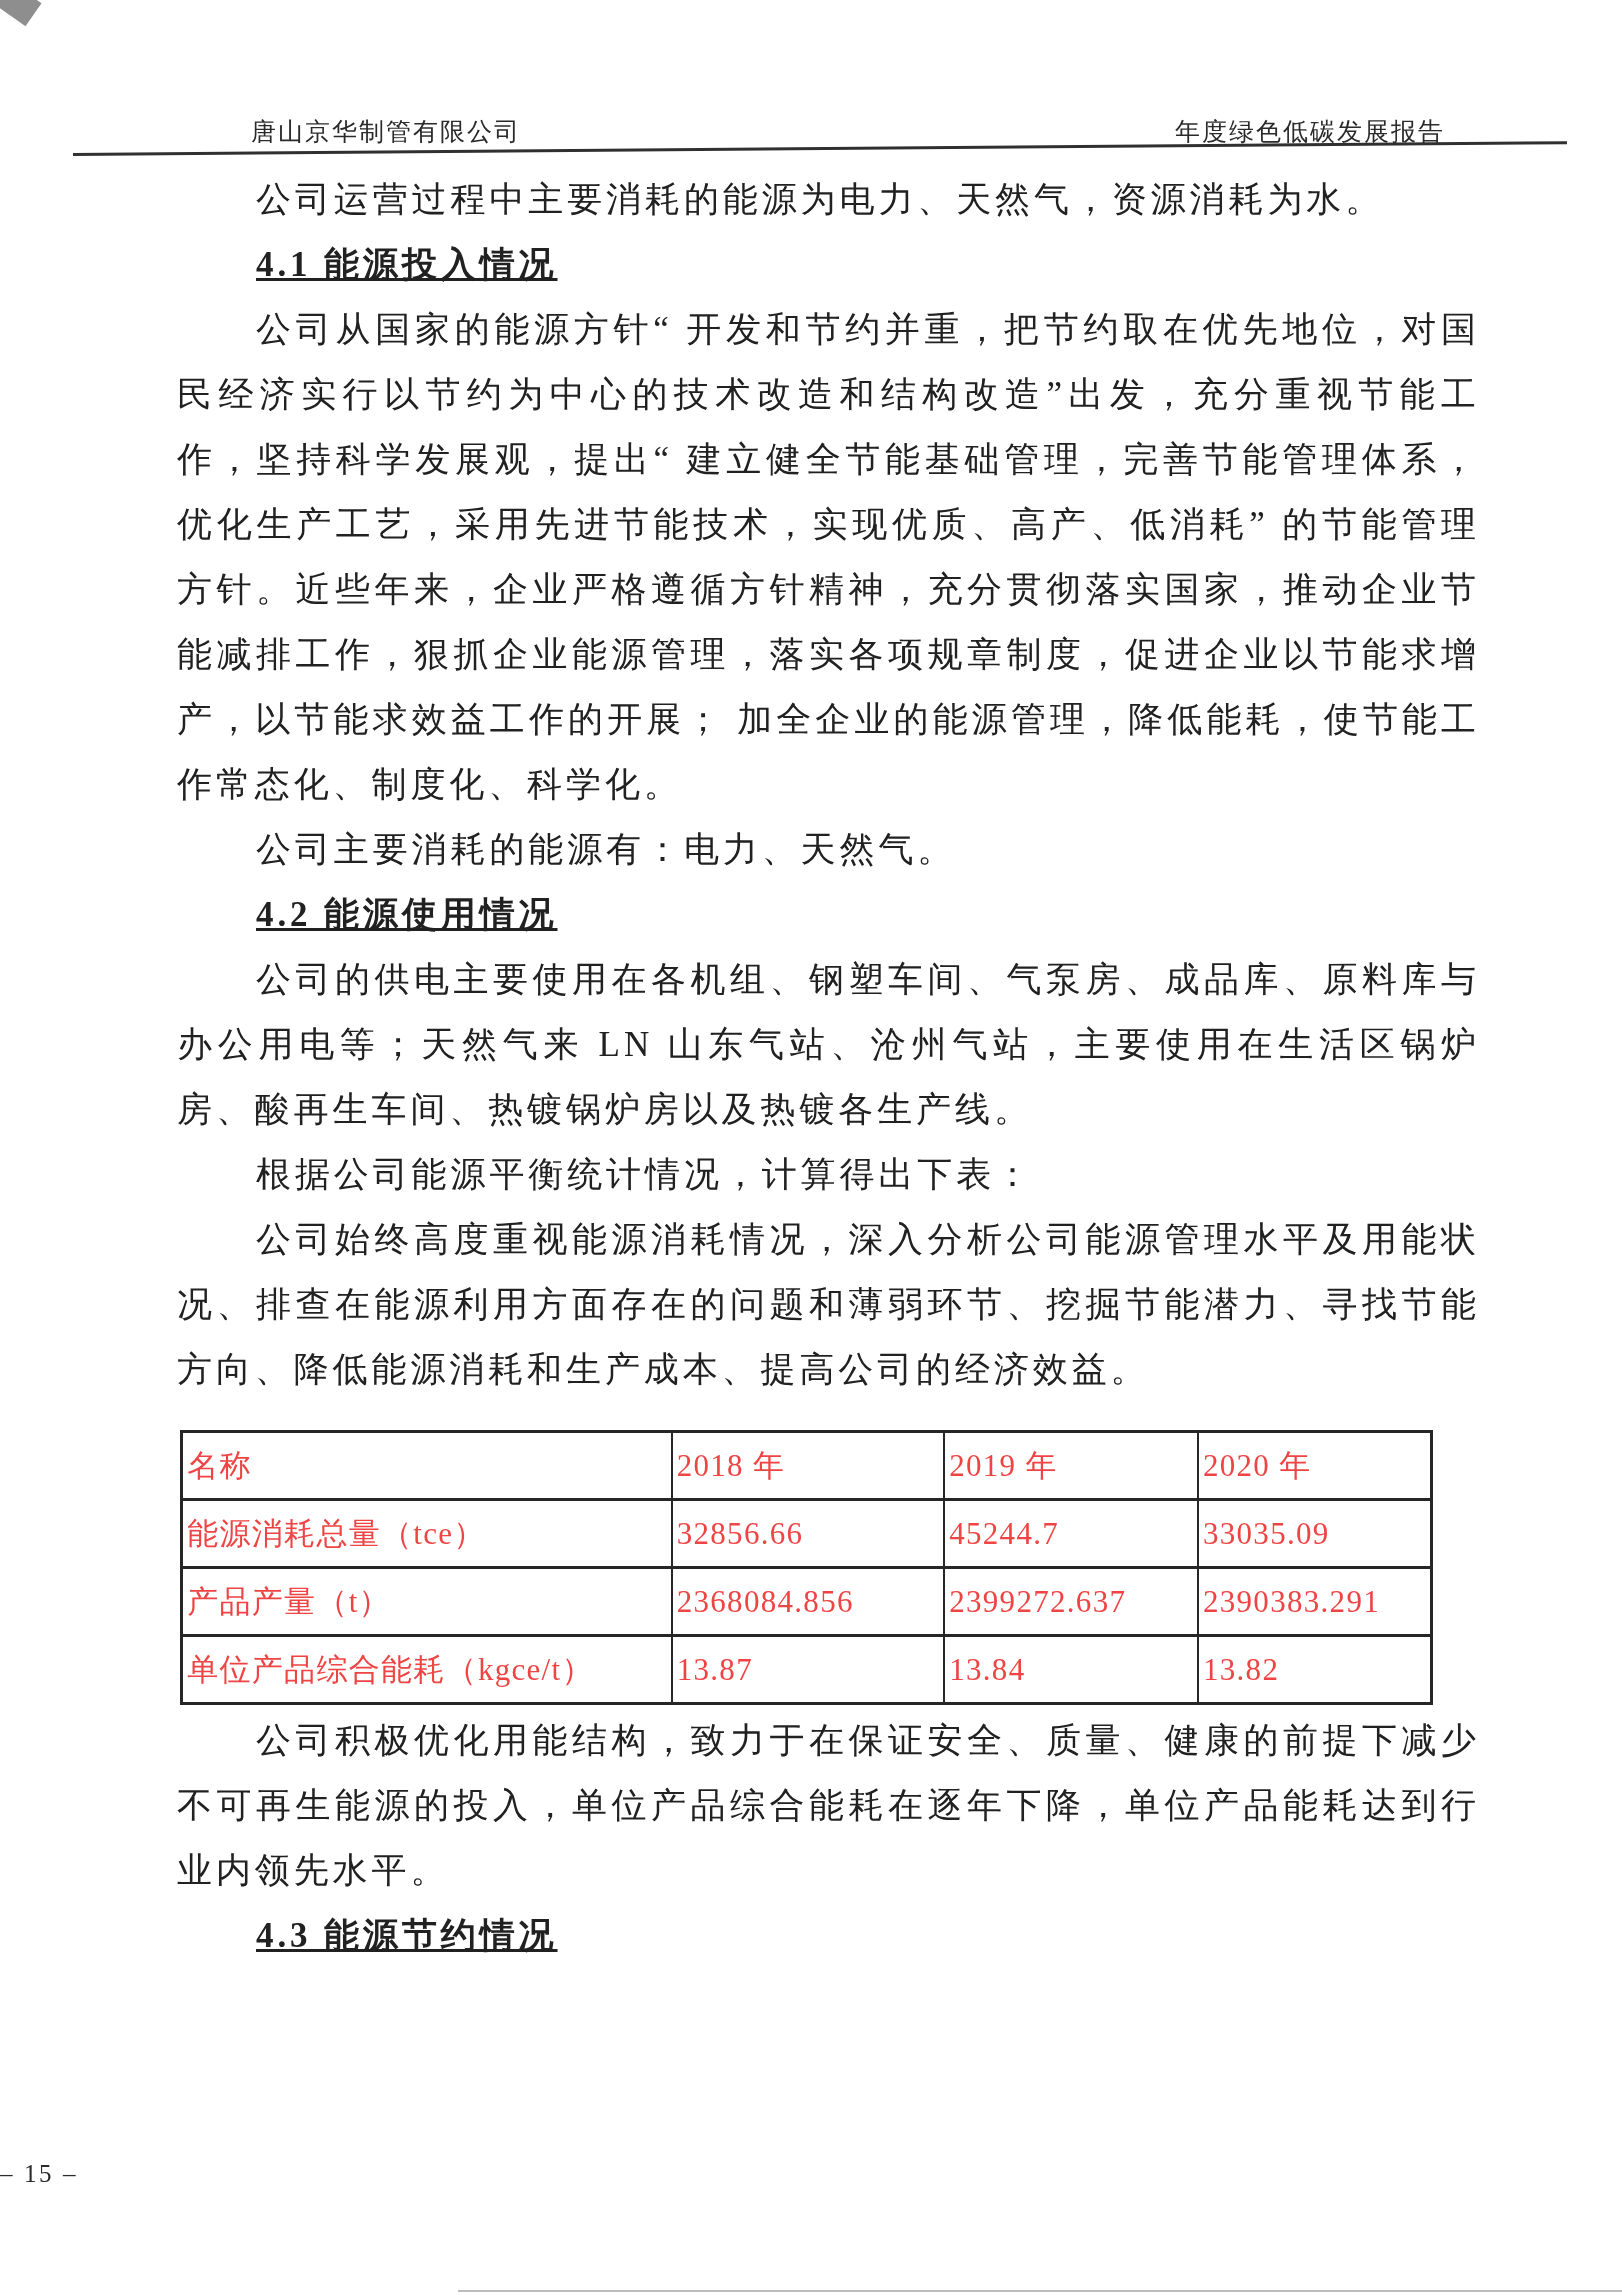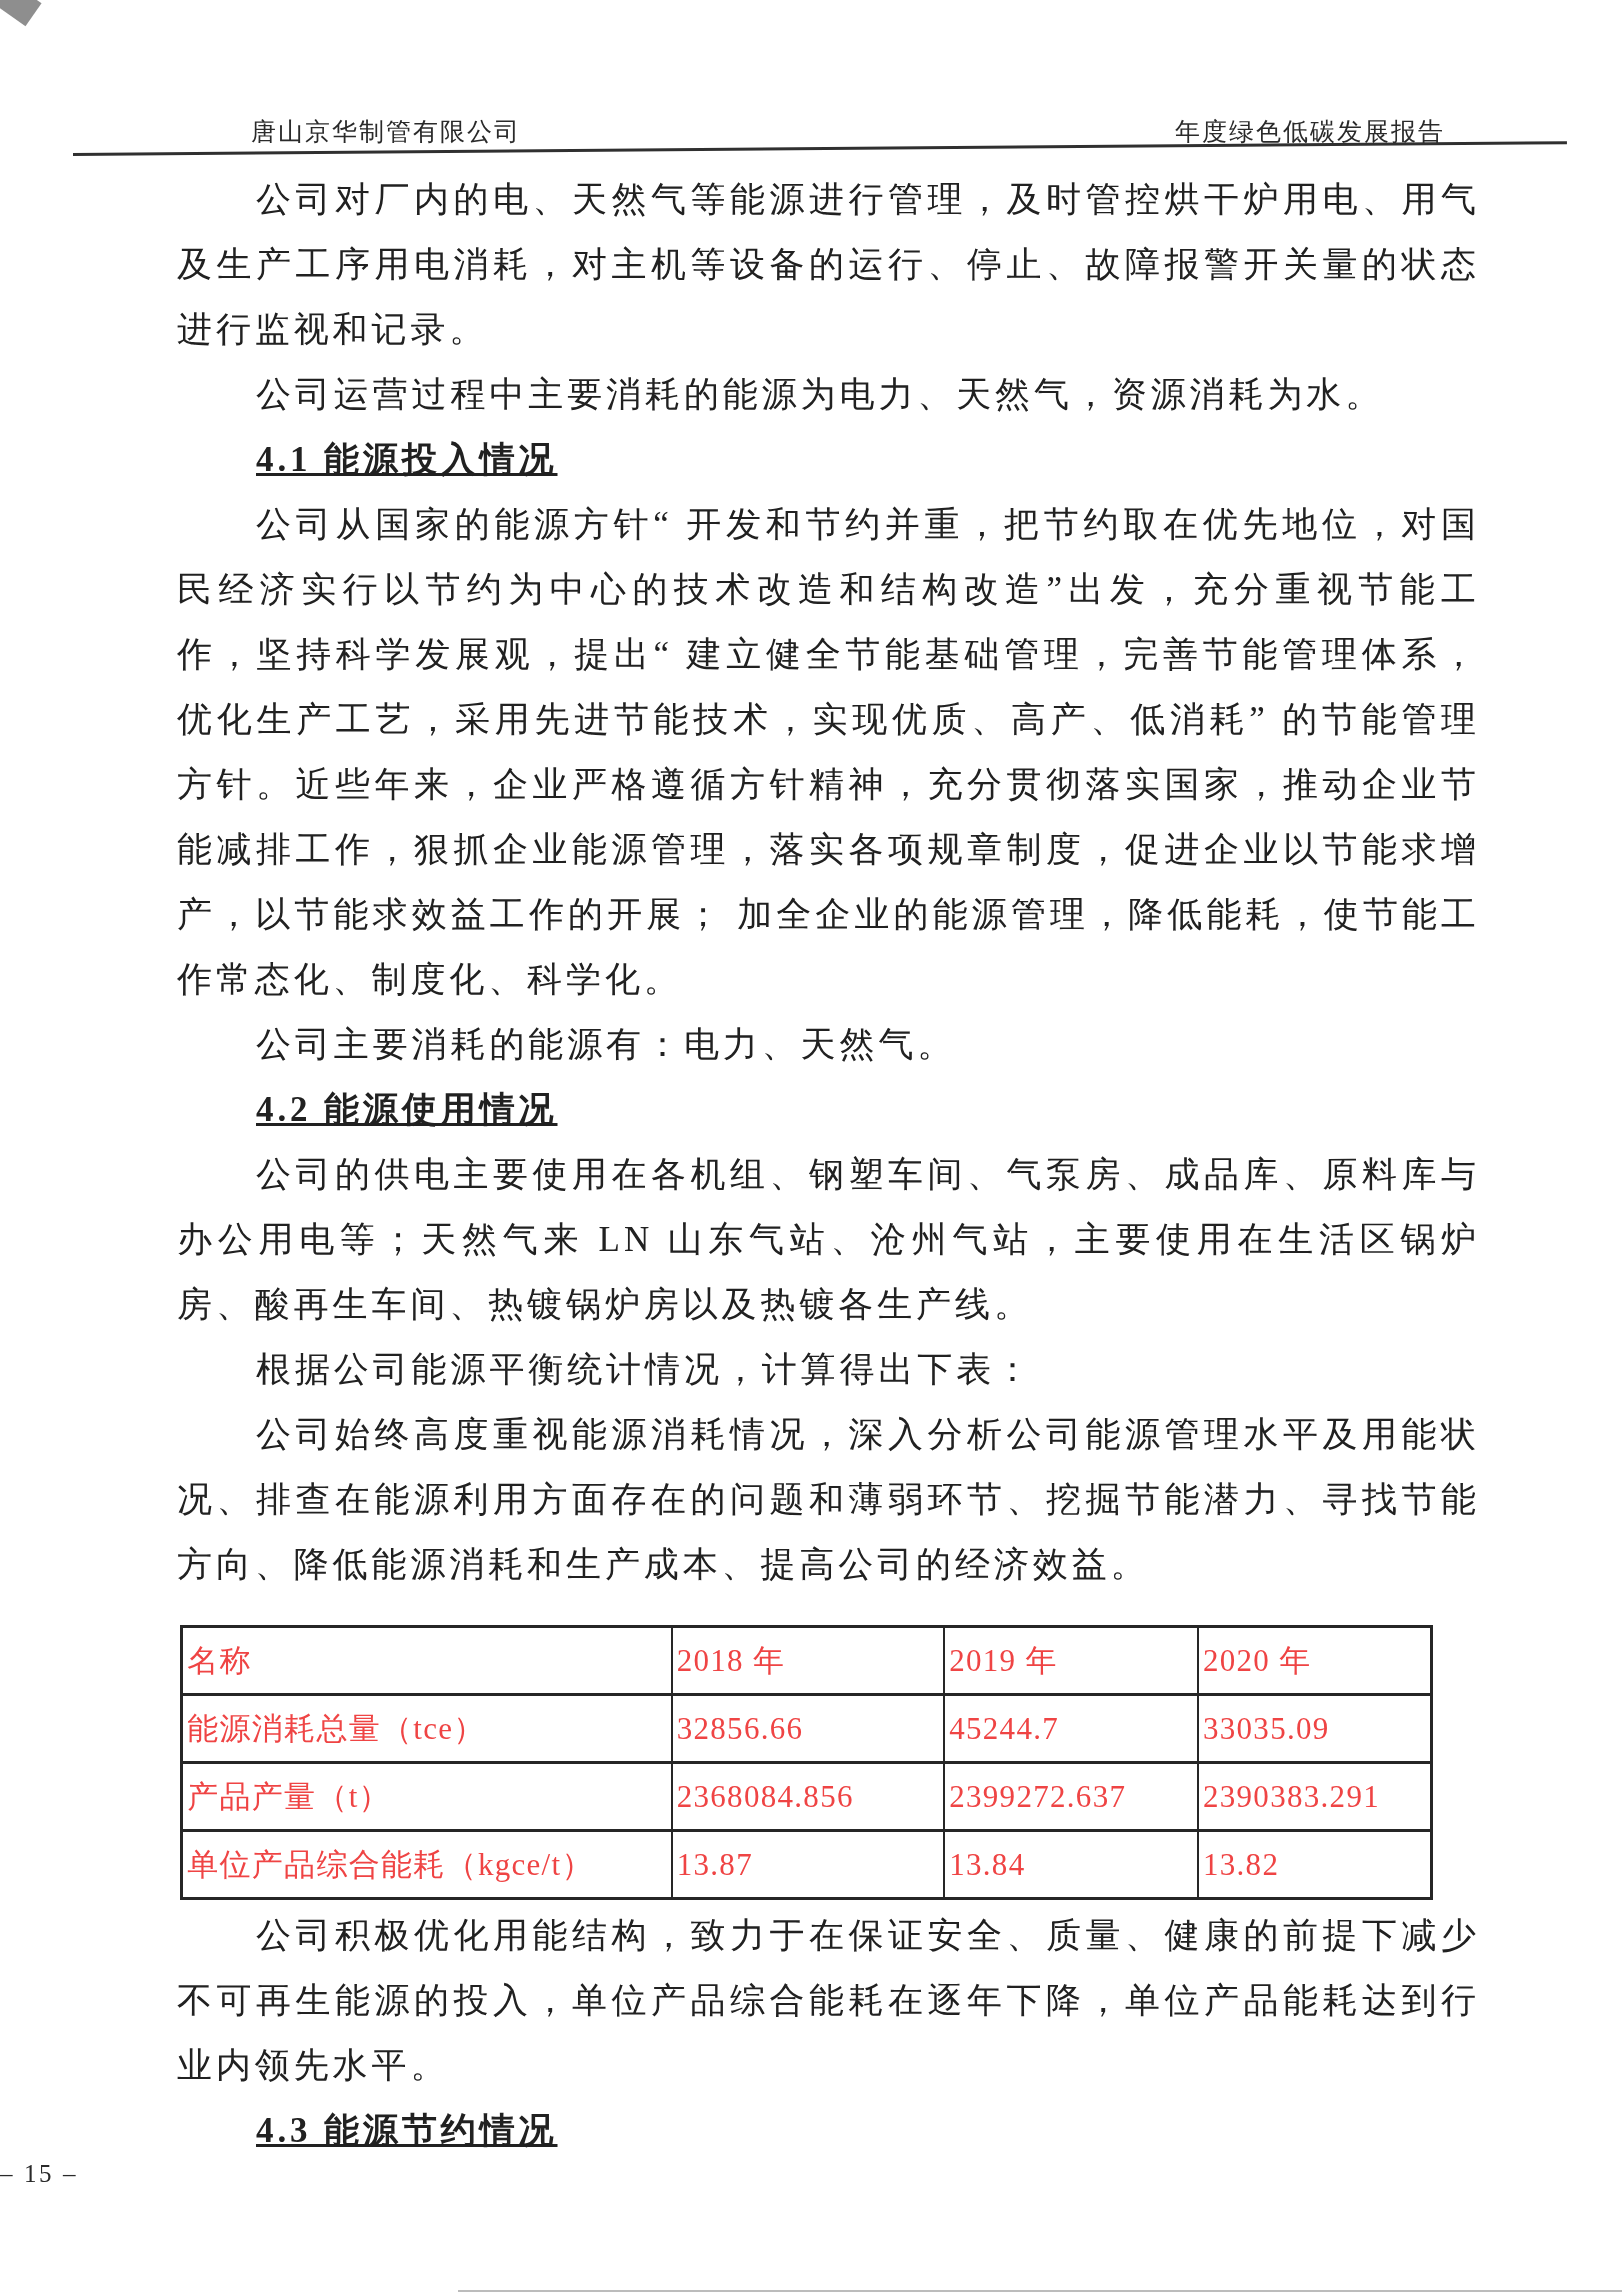--- a/index.html
+++ b/index.html
@@ -64,21 +64,20 @@
 
   <div class="scan-corner"></div>
 
   <div class="page-header">
     <span class="header-left">唐山京华制管有限公司</span>
     <span class="header-right">年度绿色低碳发展报告</span>
   </div>
   <div class="header-rule"></div>
 
   <div class="body-block">
-    <p class="para">公司对厂内的电、天然气等能源进行管理，及时管控烘干炉用电、用气及生产工序用电消耗，对主机等设备的运行、停止、故障报警开关量的状态进行监视和记录。</p>
     <p class="para">公司运营过程中主要消耗的能源为电力、天然气，资源消耗为水。</p>
     <p class="para heading">4.1 能源投入情况</p>
     <p class="para">公司从国家的能源方针“ 开发和节约并重，把节约取在优先地位，对国民经济实行以节约为中心的技术改造和结构改造”出发，充分重视节能工作，坚持科学发展观，提出“ 建立健全节能基础管理，完善节能管理体系，优化生产工艺，采用先进节能技术，实现优质、高产、低消耗” 的节能管理方针。近些年来，企业严格遵循方针精神，充分贯彻落实国家，推动企业节能减排工作，狠抓企业能源管理，落实各项规章制度，促进企业以节能求增产，以节能求效益工作的开展； 加全企业的能源管理，降低能耗，使节能工作常态化、制度化、科学化。</p>
     <p class="para">公司主要消耗的能源有：电力、天然气。</p>
     <p class="para heading">4.2 能源使用情况</p>
     <p class="para">公司的供电主要使用在各机组、钢塑车间、气泵房、成品库、原料库与办公用电等；天然气来 LN 山东气站、沧州气站，主要使用在生活区锅炉房、酸再生车间、热镀锅炉房以及热镀各生产线。</p>
     <p class="para">根据公司能源平衡统计情况，计算得出下表：</p>
     <p class="para">公司始终高度重视能源消耗情况，深入分析公司能源管理水平及用能状况、排查在能源利用方面存在的问题和薄弱环节、挖掘节能潜力、寻找节能方向、降低能源消耗和生产成本、提高公司的经济效益。</p>
 
     <table class="energy-table">

